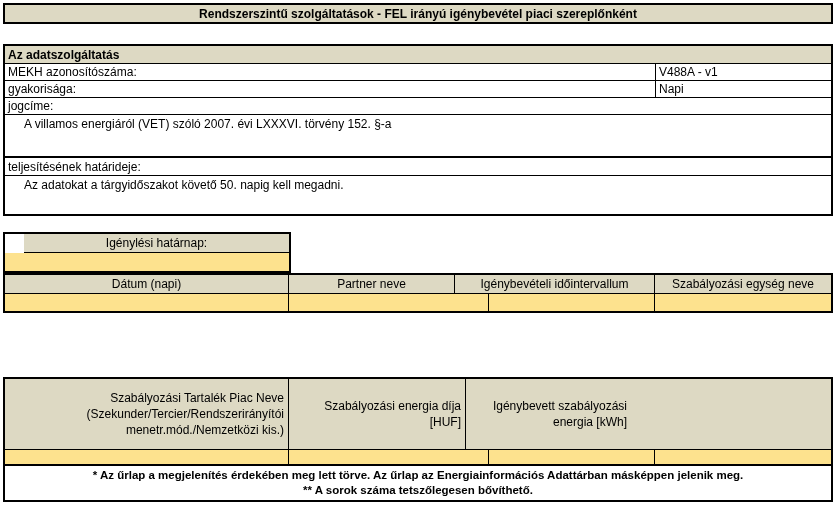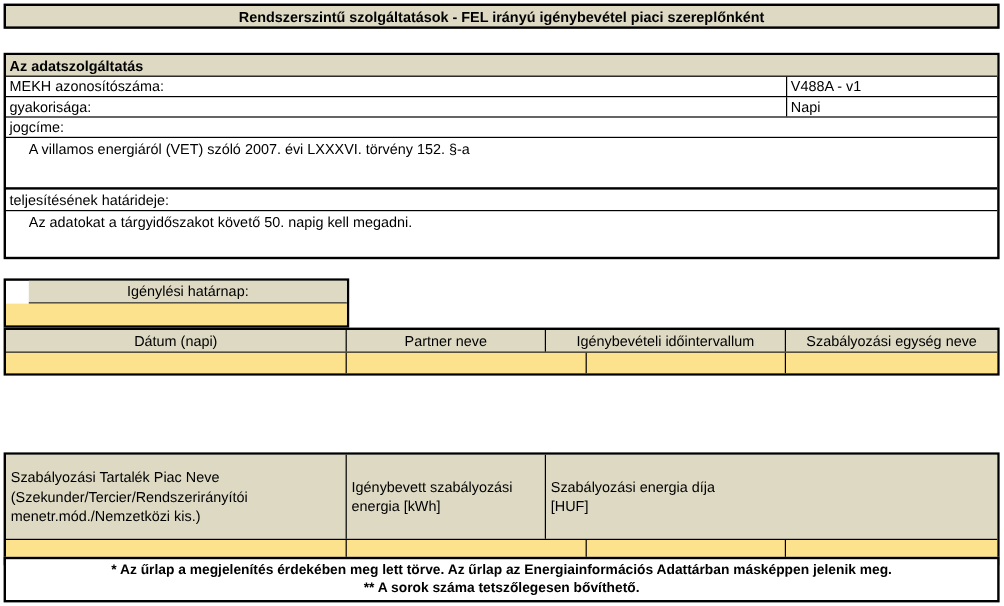--- a/index.html
+++ b/index.html
@@ -39,21 +39,21 @@
   .igeny .hdr {
     background:#DDD9C3; height:19px; display:flex; align-items:center;
     justify-content:center; border-bottom:1px solid #000;margin-left:19px;
   }
   .igeny .cell { background:#FDE28E; height:18px; }
 
   
   .grid { left:3px; width:830px; border:2px solid #000; }
   .grid .hrow { display:flex; background:#DDD9C3; border-bottom:1px solid #000; }
   .grid .irow { display:flex; background:#FDE28E; }
-  .grid .c { display:flex; align-items:center; justify-content:center; text-align:left; padding:1px 4px; }
+  .grid .c { display:flex; align-items:center; justify-content:center; text-align:right; padding:1px 4px; }
   .grid .c + .c { border-left:1px solid #000; }
   .grid .ic { padding:0; }
   .grid .ic + .ic { border-left:1px solid #000; }
   .c0 { width:283px; } .c1 { width:200px; } .c2 { width:166px; } .c3 { width:177px; }
 
   .datum { top:273px; }
   .datum .hrow .c { height:18px; }
   .datum .irow .ic { height:17px; }
 
   .szab { top:333px;margin-top:44px; }
@@ -107,22 +107,22 @@
     <div class="ic c0"></div>
     <div class="ic c1"></div>
     <div class="ic c2"></div>
     <div class="ic c3"></div>
   </div>
 </div>
 
 <div class="abs grid szab">
   <div class="hrow">
     <div class="c c0">Szabályozási Tartalék Piac Neve (Szekunder/Tercier/Rendszerirányítói menetr.mód./Nemzetközi kis.)</div>
+    <div class="c c3">Szabályozási energia díja [HUF]</div>
     <div class="c c2">Igénybevett szabályozási energia [kWh]</div>
-    <div class="c c3">Szabályozási energia díja [HUF]</div>
   </div>
   <div class="irow">
     <div class="ic c0"></div>
     <div class="ic c1"></div>
     <div class="ic c2"></div>
     <div class="ic c3"></div>
   </div>
 </div>
 
 <div class="abs footer">

